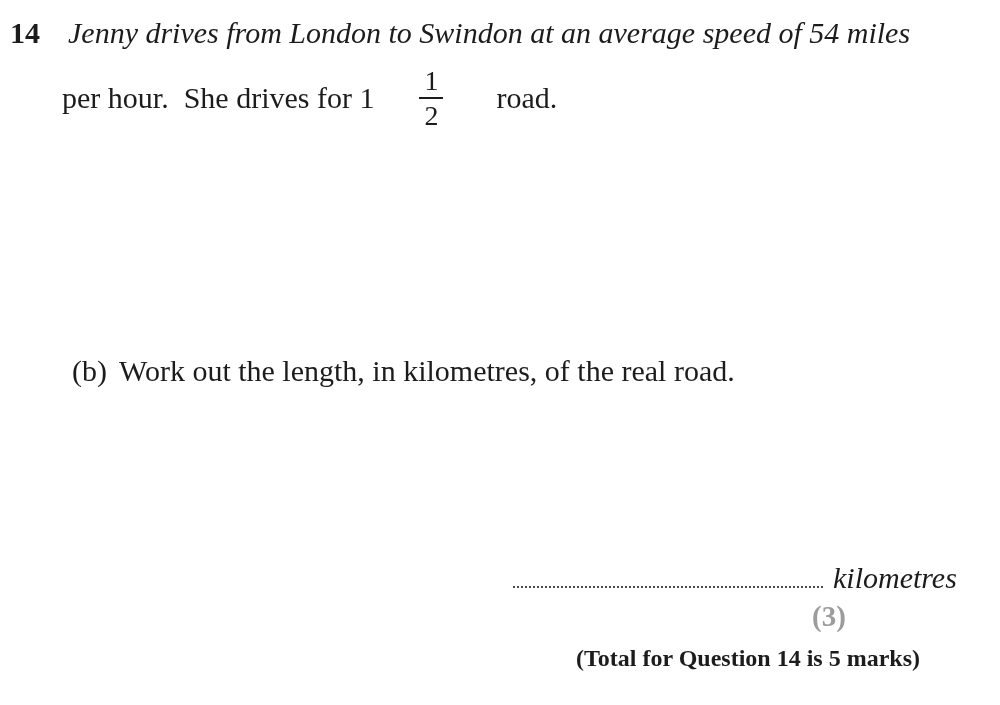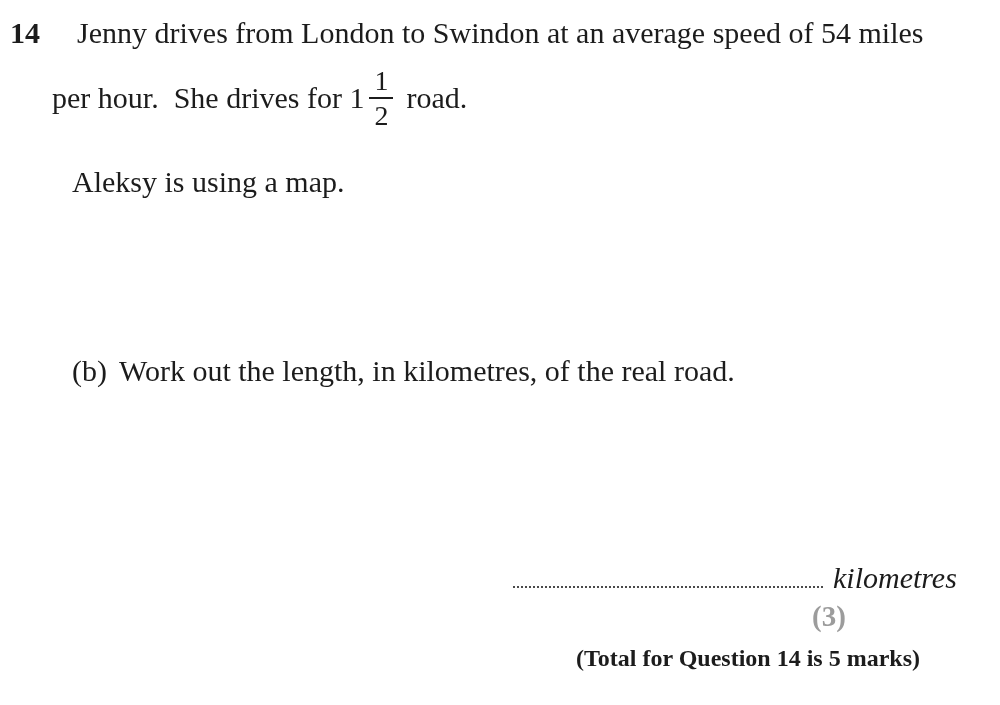--- a/index.html
+++ b/index.html
@@ -16,25 +16,25 @@
     font-family: "Liberation Serif", serif;
     font-size: 30px;
     overflow: hidden;
   }
   .abs { position: absolute; white-space: pre; }
 
   .q-number {
     left: 10px; top: 16px;
     font-weight: bold;
   }
-  .line1 { left: 77px; top: 16px; }
+  .line1 { left: 68px; top: 16px; font-style: italic; }
 
   .line2 {
-    left: 52px; top: 57px; height: 82px;
-    display: flex; align-items: center;
+    left: 62px; top: 57px; height: 82px;
+    display: flex; align-items: center; gap: 40px;
   }
   .fraction {
     display: inline-flex;
     flex-direction: column;
     align-items: center;
     margin: 0 13px 0 5px;
     font-size: 28px;
     line-height: 33px;
   }
   .frac-bar {
@@ -89,21 +89,20 @@
   <div class="abs line2">
     <span>per hour.  She drives for 1</span>
     <span class="fraction">
       <span class="frac-num">1</span>
       <span class="frac-bar"></span>
       <span class="frac-den">2</span>
     </span>
     <span>road.</span>
   </div>
 
-  <div class="abs stmt1">Aleksy is using a map.</div>
 
 
 
   <div class="abs part-b">
     <span>(b)</span>
     <span>Work out the length, in kilometres, of the real road.</span>
   </div>
 
   <div class="abs answer-row">
     <span class="answer-dots"></span>

